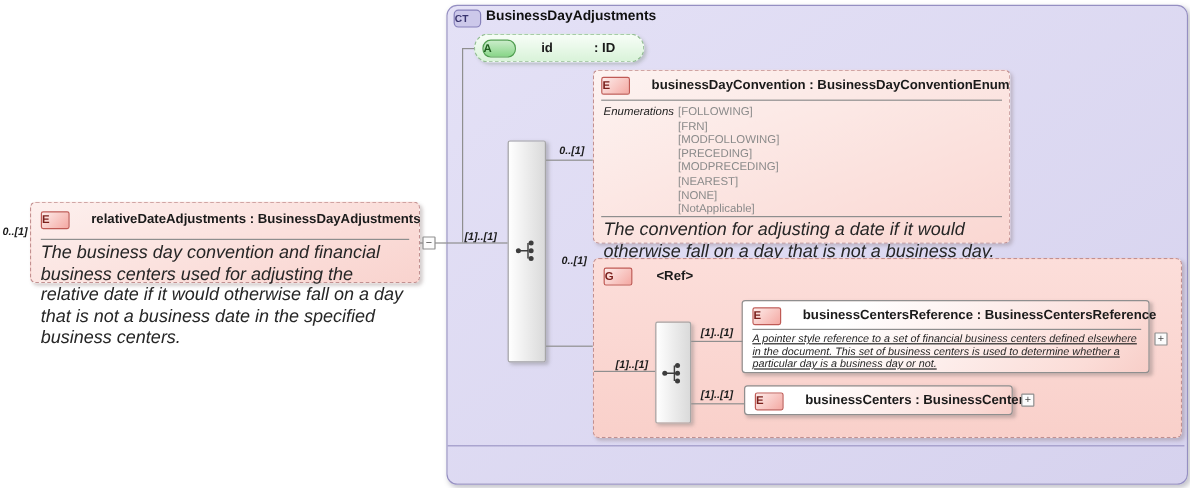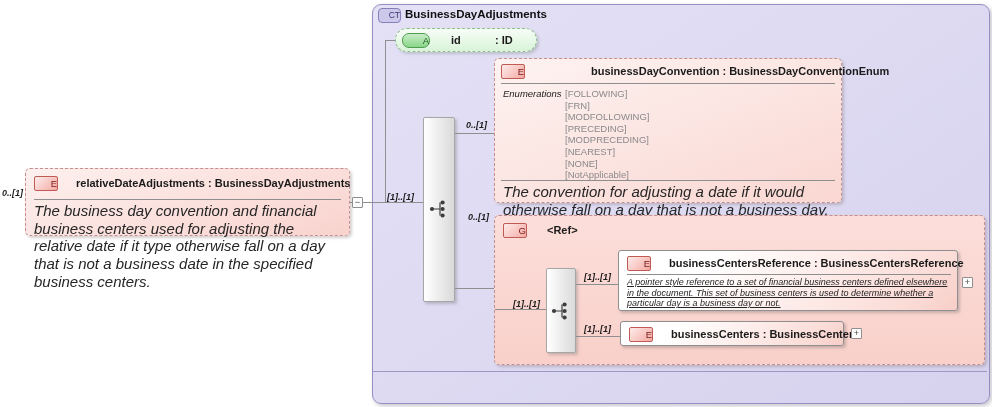--- a/index.html
+++ b/index.html
@@ -7,22 +7,22 @@
     position:relative; width:992px; height:407px;
     font-family:"Liberation Sans", sans-serif; overflow:hidden; background:#ffffff;
   }
   .hline { position:absolute; height:1px; background:#8f8f8f; }
   .vline { position:absolute; width:1px; background:#8f8f8f; }
   .card-label { position:absolute; font-style:italic; font-weight:bold; font-size:9px; color:#1c1c1c; white-space:nowrap; }
   .elem-title { position:absolute; font-weight:bold; font-size:11px; color:#1a1a1a; white-space:nowrap;padding-left:16px; }
   .annotation { position:absolute; font-style:italic; font-size:15px; color:#262626; line-height:1.18; }
   .separator { position:absolute; height:1px; background:#8e8e8e; }
 
-  .badge { position:absolute; width:22px; height:13px; line-height:13px; text-align:right;
-           font-size:9.5px; font-weight:normal; border:1px solid; border-radius:2px; }
+  .badge { position:absolute; width:22px; height:13px; line-height:13px; text-align:left;
+           font-size:9.5px; font-weight:bold; border:1px solid; border-radius:2px; }
   .badge-red { background:linear-gradient(135deg,#fdecea 0%,#f4a9a3 100%); border-color:#bf5a55; color:#7a201c; }
   .badge-a { width:26px; border-radius:7px; background:linear-gradient(180deg,#c9ecc9,#89d689); border-color:#4f9d4f; color:#1d5c1d; }
   .badge-ct { width:21px; border-radius:4px; font-size:8.5px; background:#ccc8ea; border-color:#8680ba; color:#39346e; }
 
   .ct-container { position:absolute; left:372px; top:4px; width:616px; height:398px;
     background:linear-gradient(145deg,#e4e1f6 0%,#d6d2ee 100%);
     border:1px solid #958fc2; border-radius:9px; box-shadow:2px 2px 4px rgba(90,90,110,.35); }
 
   .pink-dashed { position:absolute; border:1px dashed #c29090; border-radius:5px;
     box-shadow:2px 2px 3px rgba(120,100,100,.3); }
@@ -59,21 +59,21 @@
 
 <div id="canvas">
 
   <div class="card-label" style="left:2px; top:188px;">0..[1]</div>
   <div class="hline" style="left:348px; top:202px; width:24px;"></div>
 
   <div class="pink-dashed left-elem">
     <span class="badge badge-red" style="left:8px; top:7px;">E</span>
     <span class="elem-title" style="left:34px; top:8px;">relativeDateAdjustments : BusinessDayAdjustments</span>
     <div class="separator" style="left:8px; top:30px; width:307px;"></div>
-    <div class="annotation" style="left:8px; top:33px; width:305px;">The business day convention and financial business centers used for adjusting the relative date if it type otherwise fall on a day that is not a business date in the specified business centers.</div>
+    <div class="annotation" style="left:8px; top:33px; width:305px;">The business day convention and financial business centers used for adjusting the relative date if it would otherwise fall on a day that is not a business date in the specified business centers.</div>
   </div>
   <div class="toggle" style="left:352px; top:197px;">−</div>
 
   <div class="ct-container"></div>
   <span class="badge badge-ct" style="left:378px; top:8px;">CT</span>
   <span class="ct-title" style="left:405px; top:8px;">BusinessDayAdjustments</span>
 
   <div class="vline" style="left:385px; top:40px; height:162px;"></div>
   <div class="hline" style="left:385px; top:40px; width:10px;"></div>
   <div class="hline" style="left:372px; top:202px; width:51px;"></div>
@@ -93,21 +93,21 @@
       <circle cx="13.6" cy="10" r="2.1" fill="#3d3d3d"></circle>
       <circle cx="13.6" cy="16.5" r="2.1" fill="#3d3d3d"></circle>
     </svg>
   </div>
 
   <div class="hline" style="left:455px; top:133px; width:39px;"></div>
   <div class="card-label" style="left:466px; top:120px;">0..[1]</div>
 
   <div class="pink-dashed conv-elem">
     <span class="badge badge-red" style="left:6px; top:5px;">E</span>
-    <span class="elem-title" style="left:32px; top:6px;margin-left:48px;">businessDayConvention : BusinessDayConventionEnum</span>
+    <span class="elem-title" style="left:32px; top:6px;">businessDayConvention : BusinessDayConventionEnum</span>
     <div class="separator" style="left:6px; top:24px; width:334px;"></div>
     <div class="enum-label" style="left:8px; top:29px;">Enumerations</div>
     <div class="enum-list" style="left:70px; top:29px;">
         <div>[FOLLOWING]</div>
         <div>[FRN]</div>
         <div>[MODFOLLOWING]</div>
         <div>[PRECEDING]</div>
         <div>[MODPRECEDING]</div>
         <div>[NEAREST]</div>
         <div>[NONE]</div>

